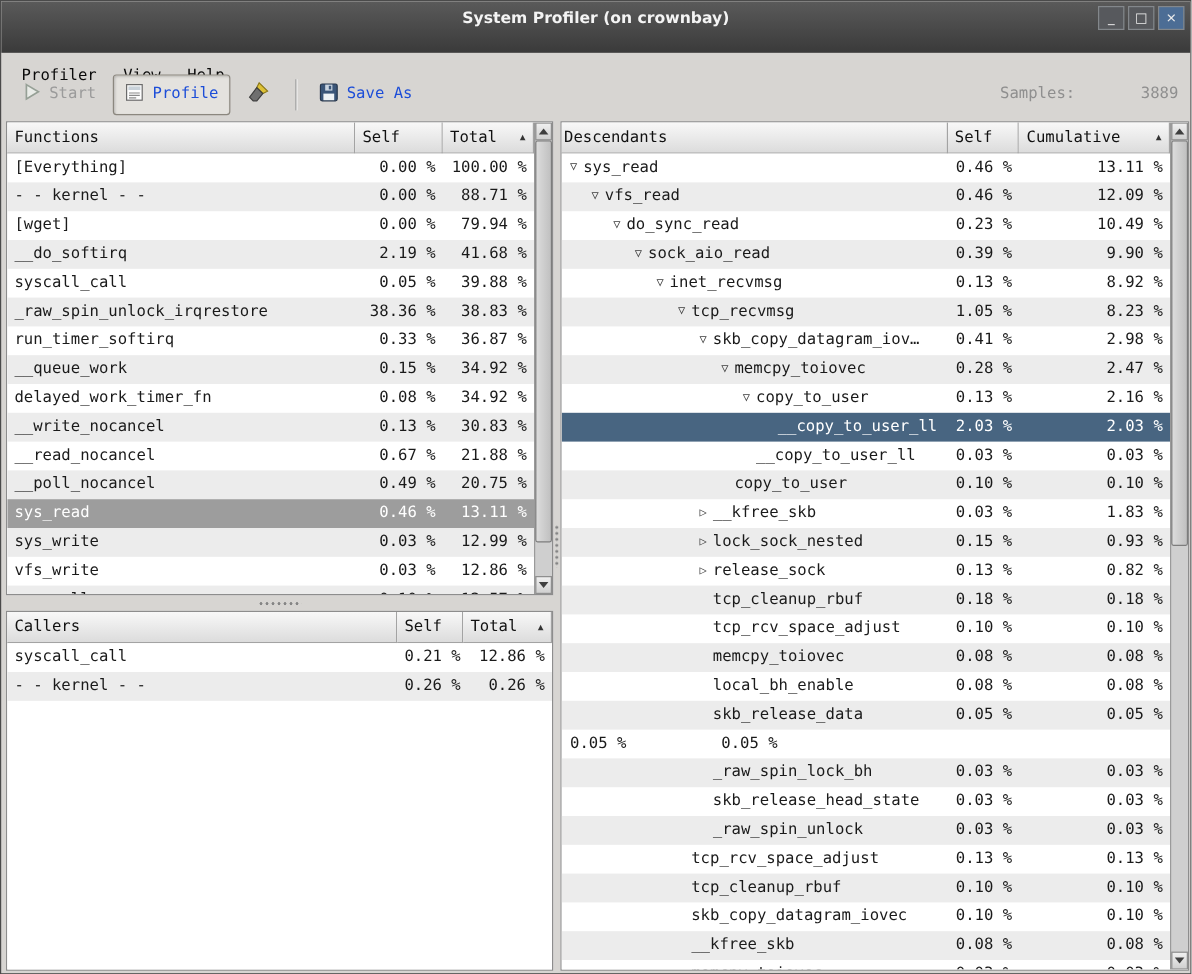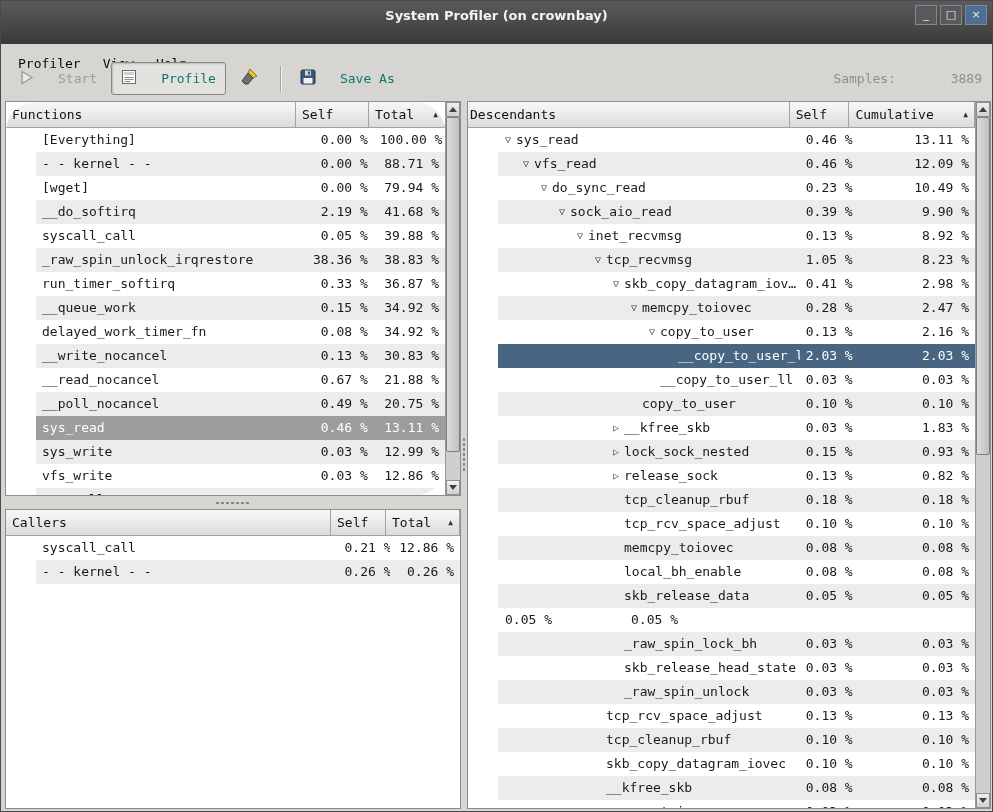--- a/index.html
+++ b/index.html
@@ -19,48 +19,48 @@
     border:1px solid #83878b;color:#ececec;font-size:11px;line-height:18px;
     text-align:center;font-family:"DejaVu Sans",sans-serif;}
   .win-btn.close{background:#4c6d95;}
   
   .menubar{position:absolute;left:0;top:29px;right:0;height:27px;
     display:flex;align-items:center;padding-left:6px;}
   .menu-item{padding:4px 11px;color:#0a0a0a;margin-top:40px;}
   
   .toolbar{position:absolute;left:0;top:56px;right:0;height:43px;
     display:flex;align-items:center;padding:0 8px;box-sizing:border-box;}
-  .tb-btn{display:flex;align-items:center;gap:24px;padding:6px 9px;
+  .tb-btn{display:flex;align-items:center;gap:7px;padding:6px 9px;
     border:1px solid transparent;border-radius:3px;margin-right:4px;}
   .tb-btn.pressed{border:1px solid #8b877f;background:#e4e2de;
     box-shadow:inset 1px 1px 2px rgba(0,0,0,0.18);}
-  .tb-label{font-size:13px;color:#0f766e;}
+  .tb-label{font-size:13px;color:#1d4ed8;}
   .tb-btn.disabled .tb-label{color:#9b9b9b;}
   .tb-sep{width:0;height:26px;border-left:1px solid #a5a5a5;
     border-right:1px solid #f2f2f2;margin:0 8px;}
   .samples{margin-left:auto;display:flex;align-items:center;color:#8f8f8f;padding-right:2px;}
   .samples .value{display:inline-block;width:86px;text-align:right;}
   
   .pane{position:absolute;box-sizing:border-box;border:1px solid #8d8d8d;
     background:#fff;overflow:hidden;display:flex;flex-direction:column;}
   .functions-pane{left:4px;top:100px;width:456px;height:395px;}
   .callers-pane{left:4px;top:508px;width:456px;height:300px;}
   .descendants-pane{left:466px;top:100px;width:524px;height:708px;}
   .pane-row{display:flex;flex:1;overflow:hidden;}
   .table-area{display:flex;flex-direction:column;overflow:hidden;}
-  .functions-pane .table-area{width:439px;border-radius:29px;}
+  .functions-pane .table-area{width:439px;}
   .callers-pane .table-area{width:454px;}
   .descendants-pane .table-area{width:508px;}
   .thead{display:flex;height:26px;flex:none;}
   .th{box-sizing:border-box;background:linear-gradient(#f8f8f8,#dcdcdc);
     border-right:1px solid #a3a3a3;border-bottom:1px solid #a3a3a3;
     display:flex;align-items:center;padding:0 6px;color:#111;overflow:hidden;}
   .sort-arrow{margin-left:auto;font-size:8px;color:#333;padding-left:6px;}
   .tbody{flex:1;overflow:hidden;background:#fff;}
-  .trow{display:flex;height:24px;align-items:center;margin-left:30px;}
+  .trow{display:flex;height:24px;align-items:center;}
   .trow .cell{box-sizing:border-box;padding:0 6px;white-space:nowrap;overflow:hidden;height:24px;line-height:24px;}
   .num{text-align:right;}
   .trow.alt{background:#ececec;align-items:flex-end;}
   .trow.sel-inactive{background:#9d9d9d;color:#fff;}
   .trow.sel-active{background:#486581;color:#fff;}
   
   .f-name{width:290px;}.f-self{width:73px;}.f-total{width:76px;}
   .c-name{width:325px;}.c-self{width:55px;}.c-total{width:74px;}
   .d-name{width:323px;display:flex;padding:0 0 0 2px !important;}
   .d-self{width:60px;}.d-cum{width:126px;}

